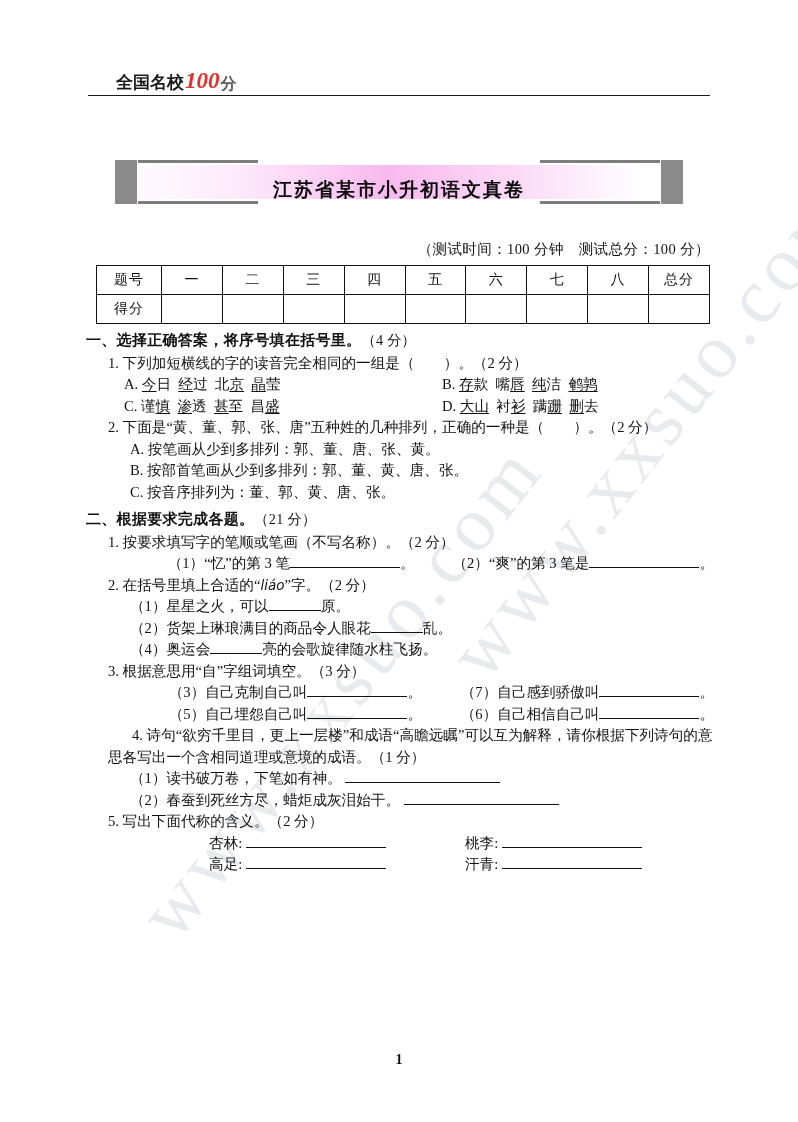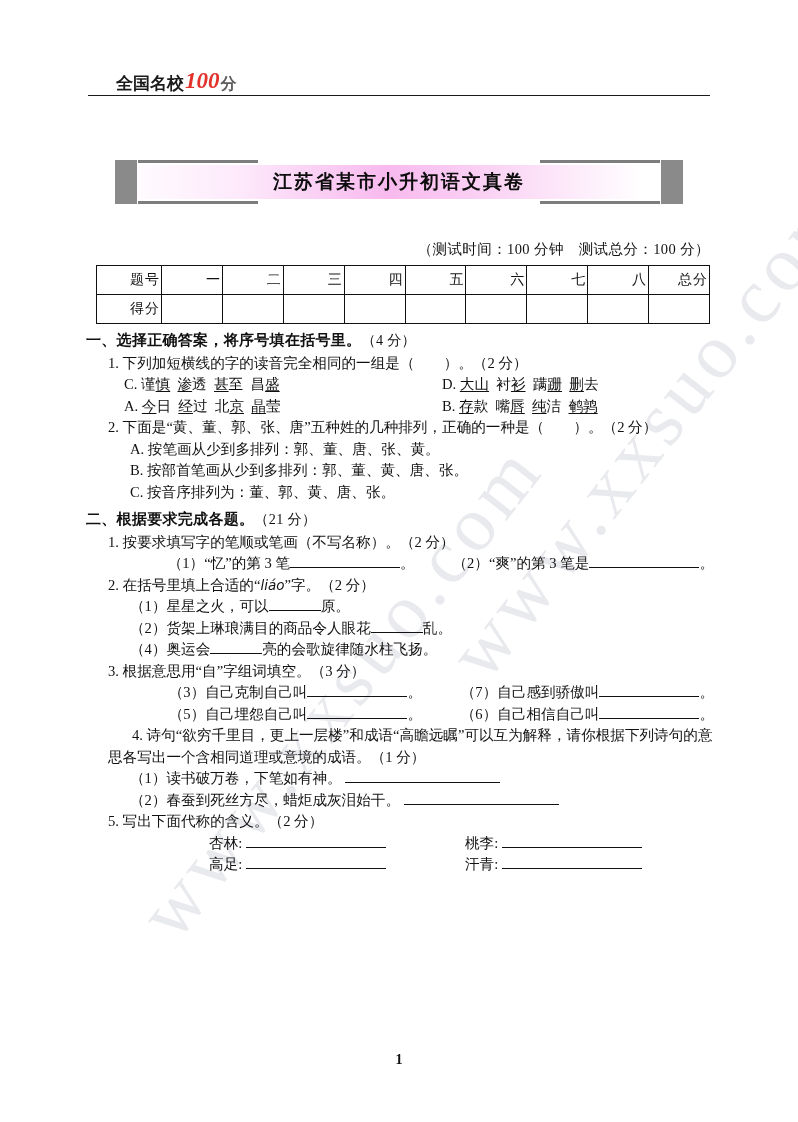--- a/index.html
+++ b/index.html
@@ -56,21 +56,21 @@
     top: 62px;
     width: 622px;
   }
   .brand-row {
     display: flex;
     align-items: flex-end;
     height: 30px;
     padding-left: 28px;
   }
   .brand-cn {
-    font-family: Liberation Serif, serif;
+    font-family: Liberation Mono, monospace;
     font-size: 17px;
     font-weight: 700;
     color: #1a1a1a;
     letter-spacing: 0px;
     line-height: 1;
   }
   .brand-100 {
     font-family: "Liberation Serif", "DejaVu Serif", serif;
     font-size: 23px;
     font-weight: 700;
@@ -128,21 +128,21 @@
     background: #7d7d7d;
     width: 120px;
   }
   .banner-edge.tl { left: 22px;  top: 0px; }
   .banner-edge.tr { right: 22px; top: 0px; }
   .banner-edge.bl { left: 22px;  bottom: 0px; }
   .banner-edge.br { right: 22px; bottom: 0px; }
   .banner-title {
     position: absolute;
     left: 0;
-    top: 0;
+    top: 8px;
     width: 566px;
     height: 44px;
     display: flex;
     align-items: center;
     justify-content: center;
     font-family: "DejaVu Sans", "Liberation Sans", sans-serif;
     font-size: 19px;
     font-weight: 700;
     letter-spacing: 2px;
     color: #0d0d0d;
@@ -163,21 +163,21 @@
     position: absolute;
     left: 96px;
     top: 265px;
     width: 614px;
     border-collapse: collapse;
     table-layout: fixed;
   }
   .score-table td {
     border: 1px solid #111111;
     height: 26px;
-    text-align: right;
+    text-align: center;
     vertical-align: middle;
     font-size: 14px;
     letter-spacing: 1px;
     color: #111;
   }
   .score-table td.head-cell { width: 62px; }
 
   
   .content {
     position: absolute;
@@ -327,26 +327,26 @@
     <div class="sec-head">
       <span>一、选择正确答案，将序号填在括号里。</span><span class="pts">（4 分）</span>
     </div>
 
     <div class="q-line">
       <span>1.</span>
       <span>下列加短横线的字的读音完全相同的一组是（　　）。（2 分）</span>
     </div>
 
     <div class="opt-row">
+      <span class="opt first">A.&nbsp;<span class="u">今</span>日&nbsp;&nbsp;<span class="u">经</span>过&nbsp;&nbsp;北<span class="u">京</span>&nbsp;&nbsp;<span class="u">晶</span>莹</span>
+      <span class="opt">B.&nbsp;<span class="u">存</span>款&nbsp;&nbsp;嘴<span class="u">唇</span>&nbsp;&nbsp;<span class="u">纯</span>洁&nbsp;&nbsp;<span class="u">鹌鹑</span></span>
+    </div>
+    <div class="opt-row">
       <span class="opt first">C.&nbsp;谨<span class="u">慎</span>&nbsp;&nbsp;<span class="u">渗</span>透&nbsp;&nbsp;<span class="u">甚</span>至&nbsp;&nbsp;昌<span class="u">盛</span></span>
       <span class="opt">D.&nbsp;<span class="u">大山</span>&nbsp;&nbsp;衬<span class="u">衫</span>&nbsp;&nbsp;蹒<span class="u">跚</span>&nbsp;&nbsp;<span class="u">删</span>去</span>
-    </div>
-    <div class="opt-row">
-      <span class="opt first">A.&nbsp;<span class="u">今</span>日&nbsp;&nbsp;<span class="u">经</span>过&nbsp;&nbsp;北<span class="u">京</span>&nbsp;&nbsp;<span class="u">晶</span>莹</span>
-      <span class="opt">B.&nbsp;<span class="u">存</span>款&nbsp;&nbsp;嘴<span class="u">唇</span>&nbsp;&nbsp;<span class="u">纯</span>洁&nbsp;&nbsp;<span class="u">鹌鹑</span></span>
     </div>
 
     <div class="q-line">
       <span>2.</span>
       <span>下面是“黄、董、郭、张、唐”五种姓的几种排列，正确的一种是（　　）。（2 分）</span>
     </div>
     <div class="sub-line">A. 按笔画从少到多排列：郭、董、唐、张、黄。</div>
     <div class="sub-line">B. 按部首笔画从少到多排列：郭、董、黄、唐、张。</div>
     <div class="sub-line">C. 按音序排列为：董、郭、黄、唐、张。</div>
 

